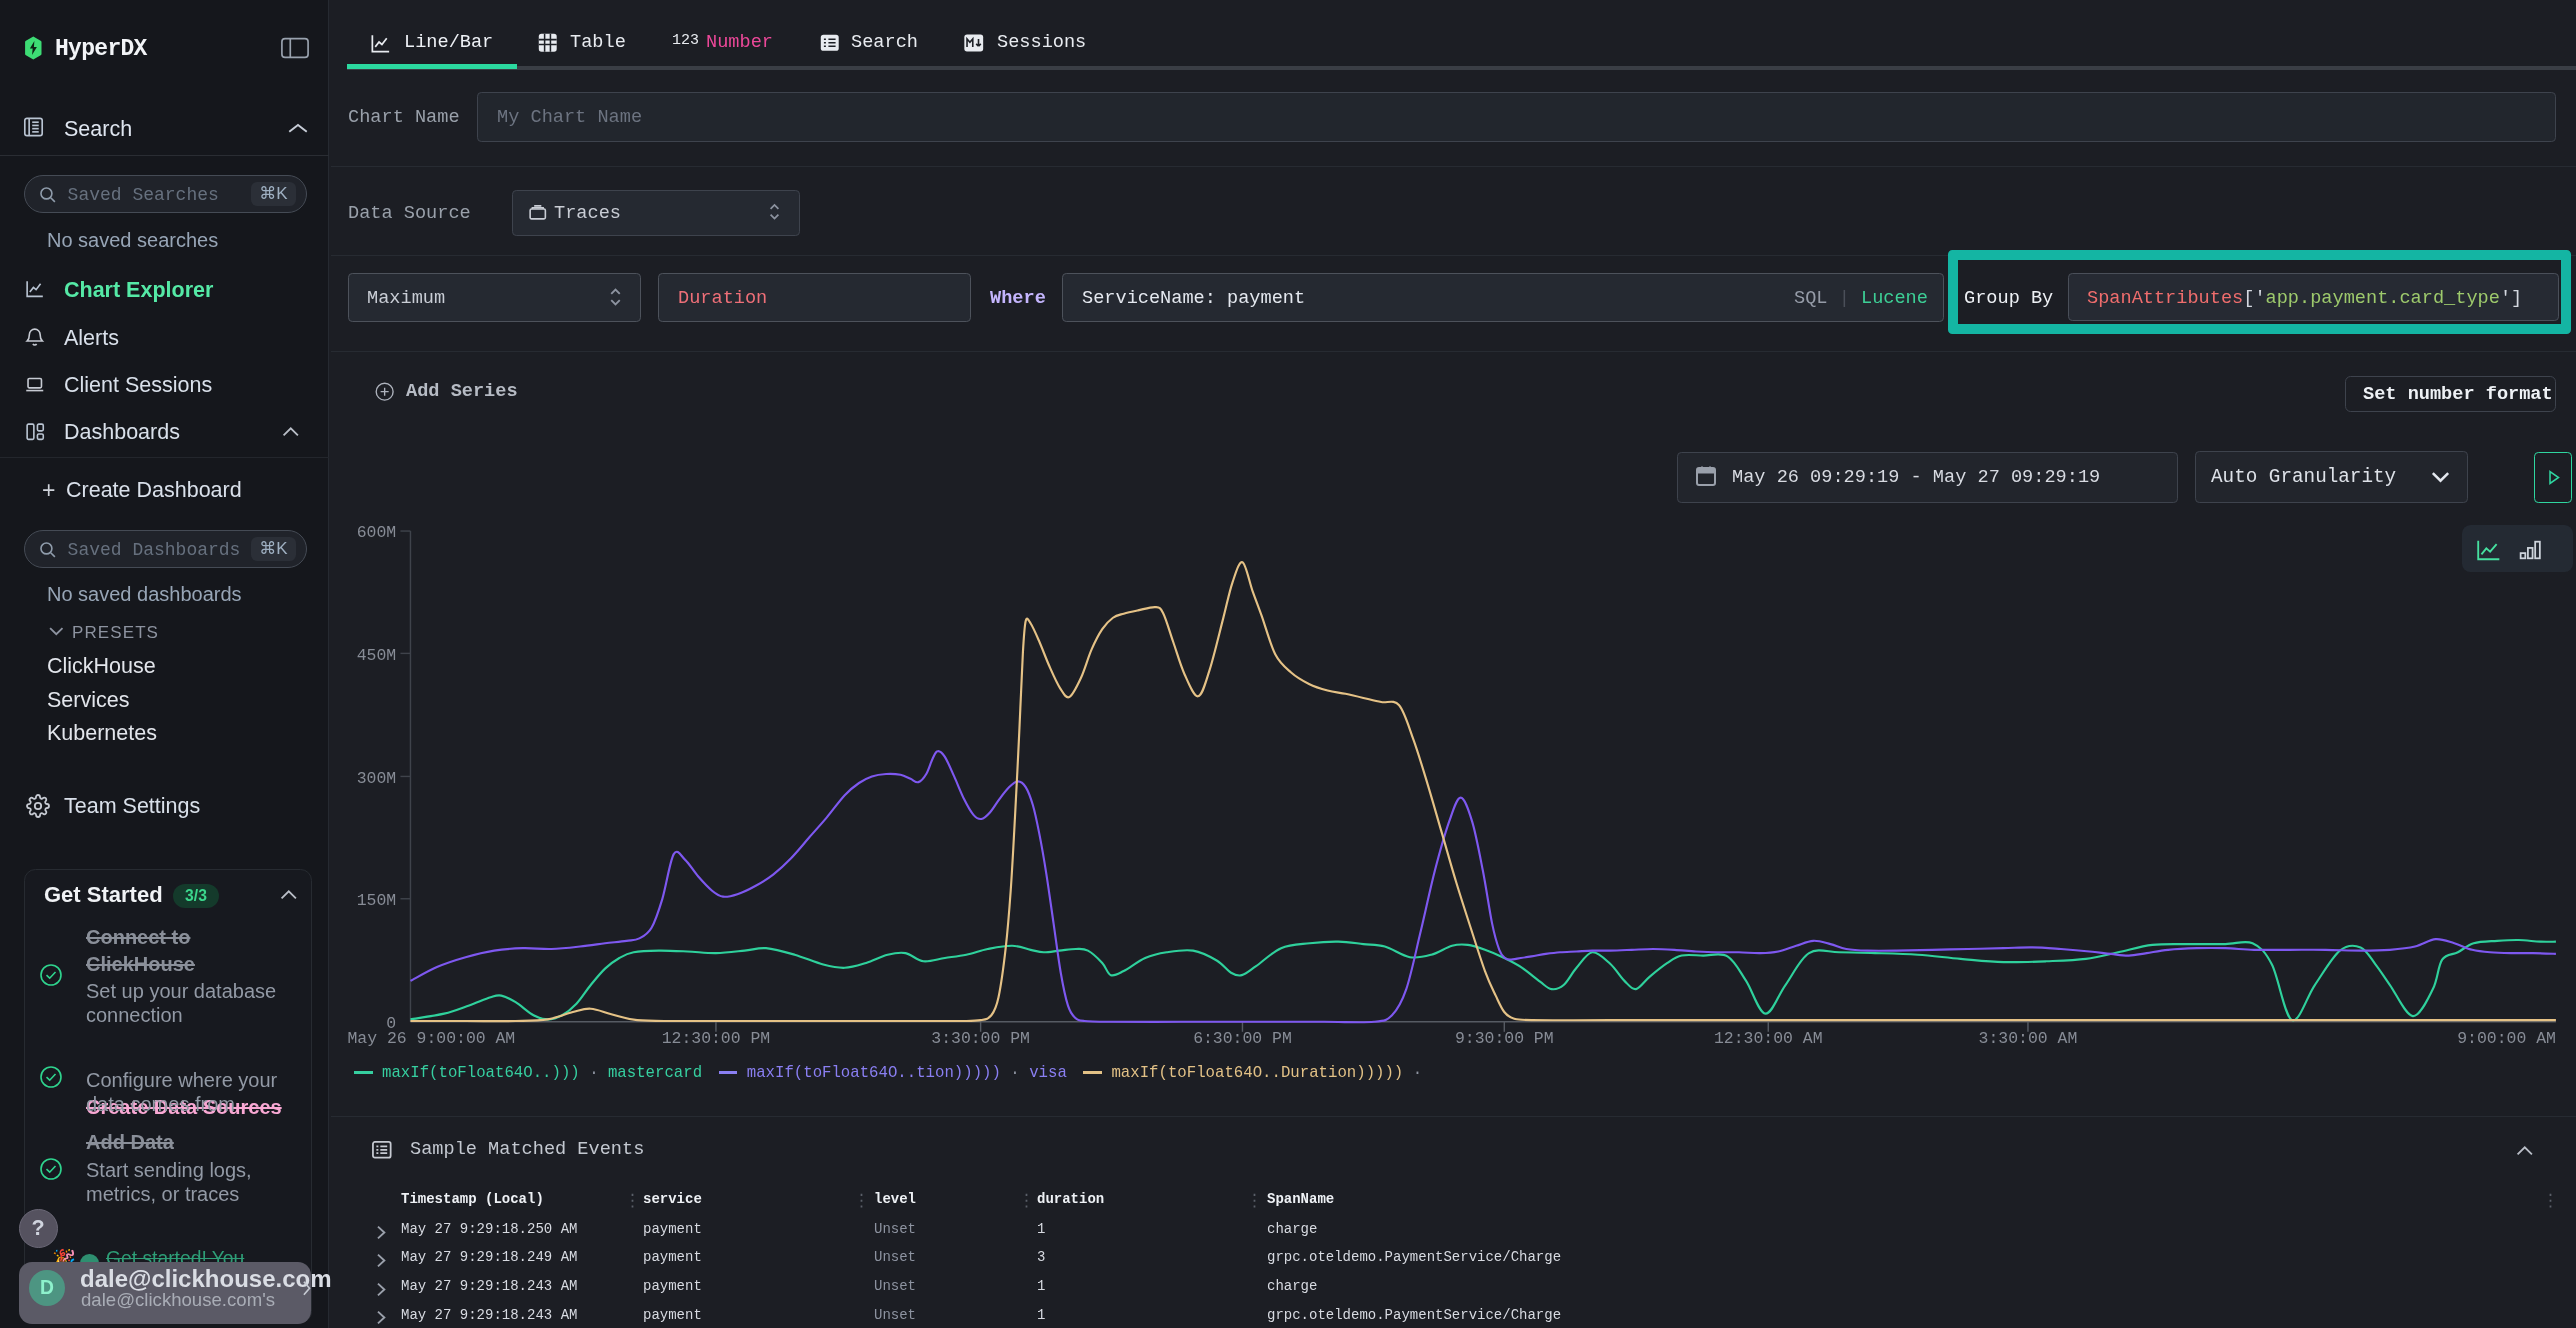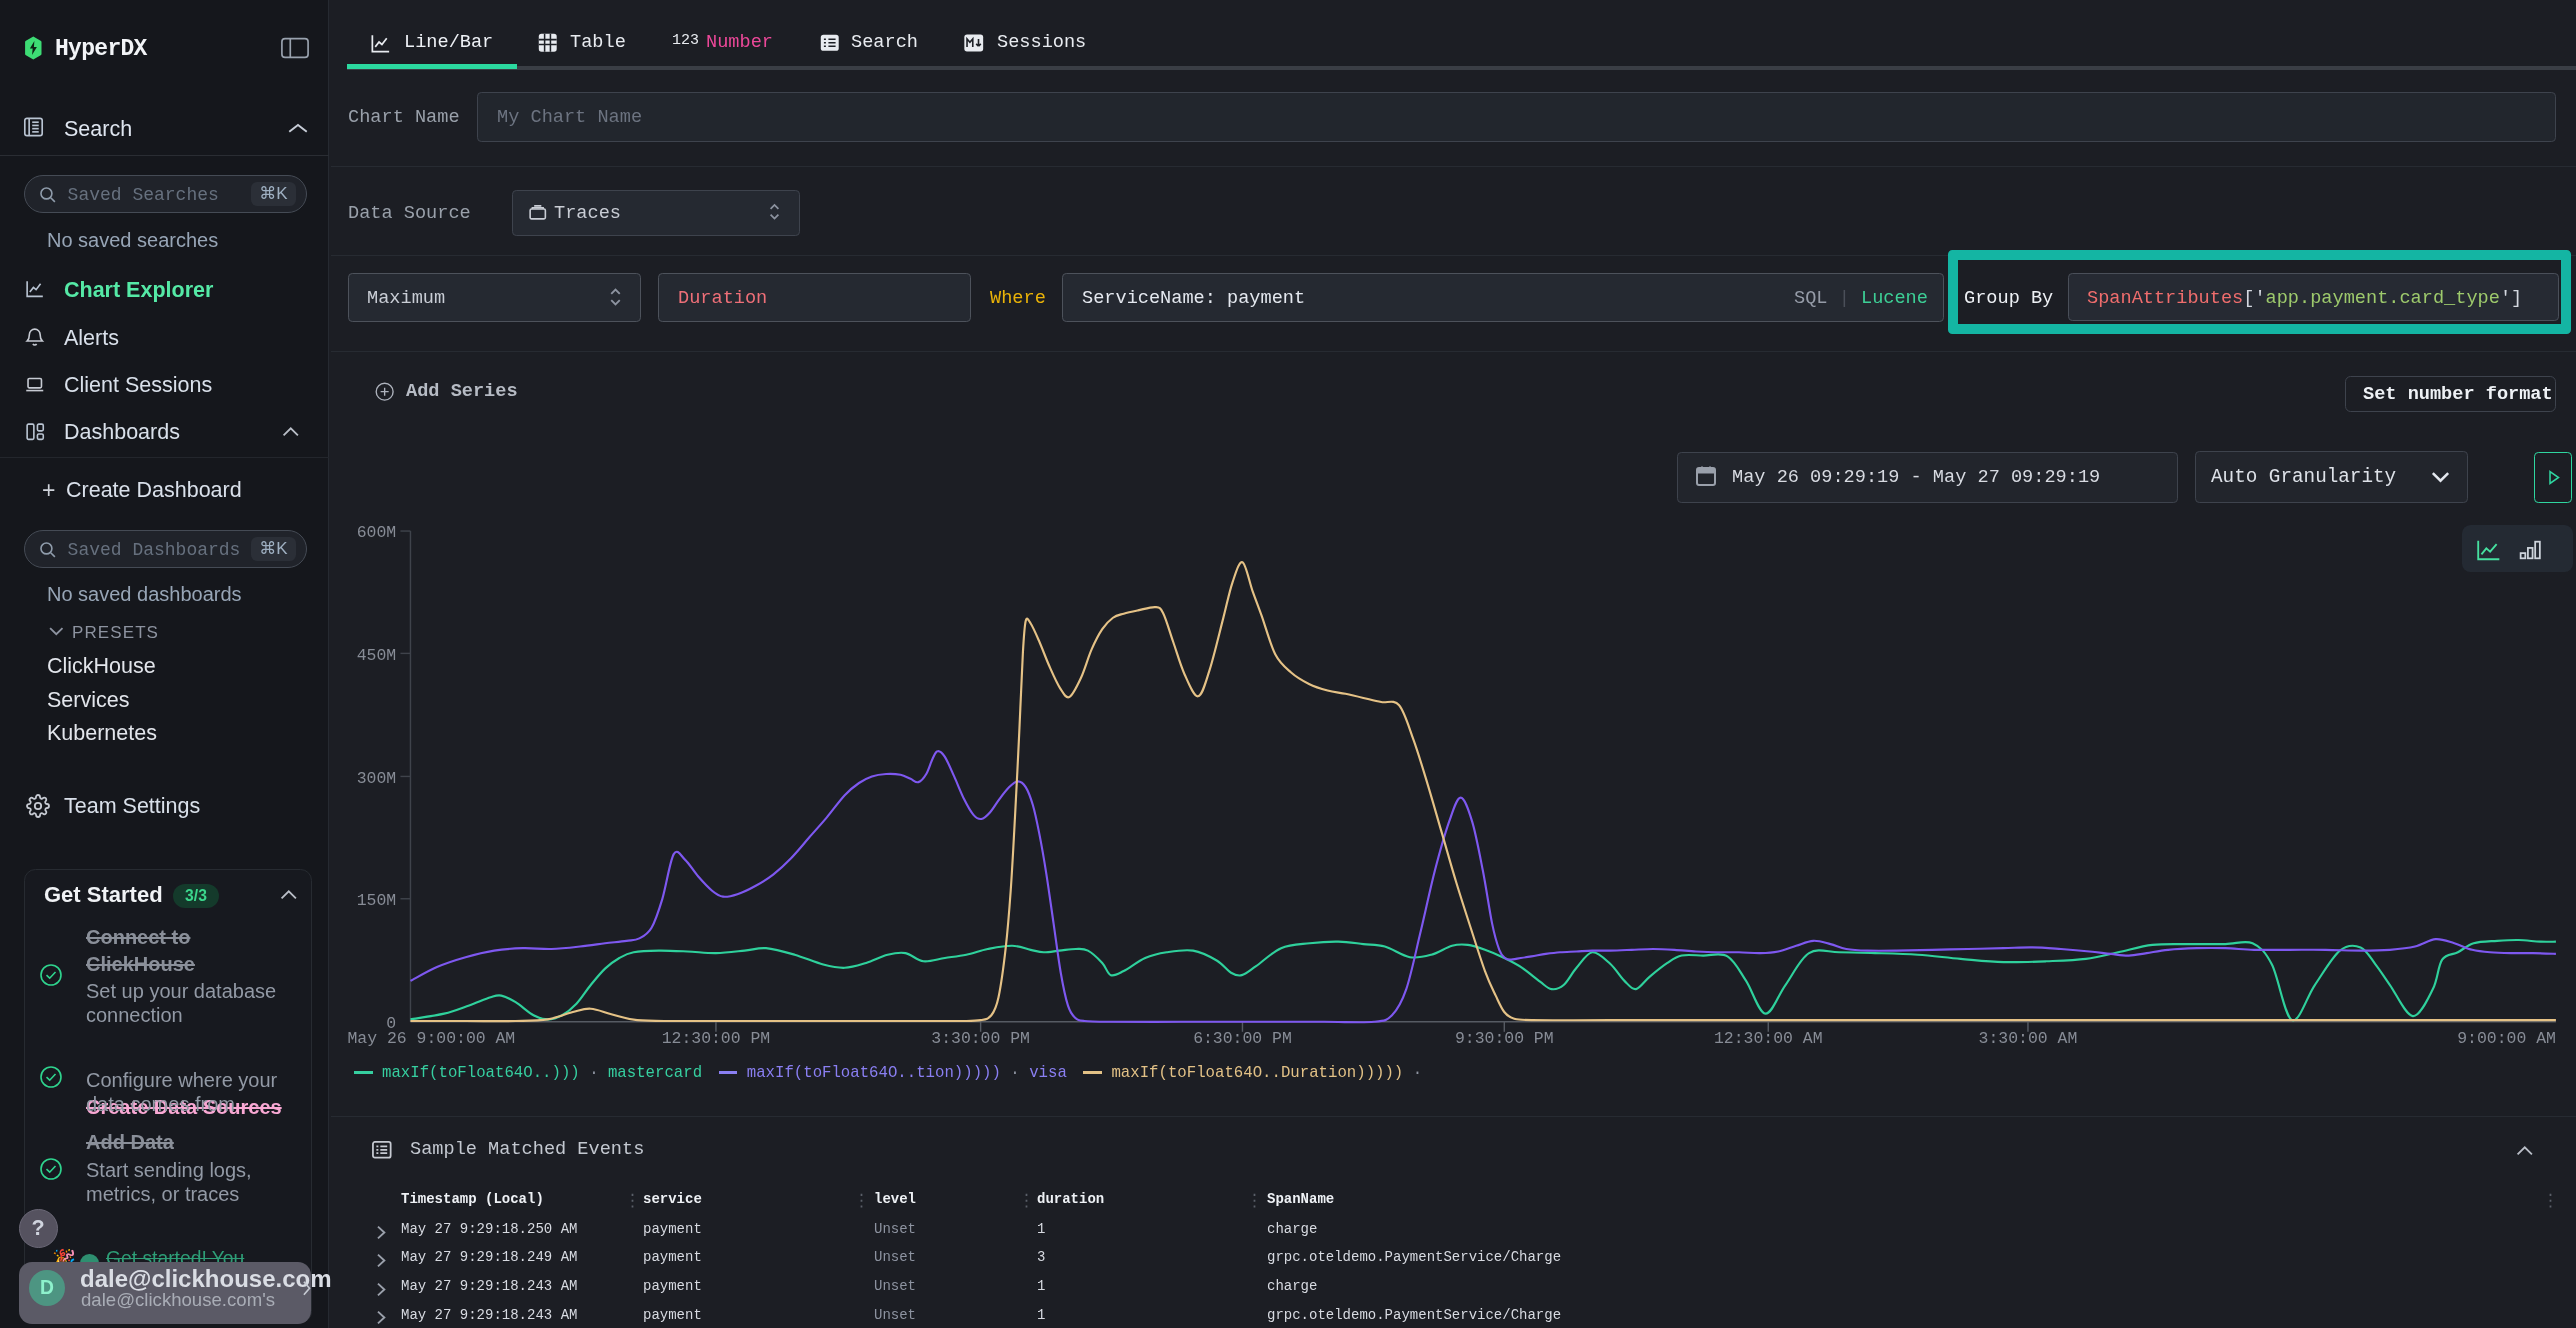--- a/index.html
+++ b/index.html
@@ -205,21 +205,21 @@
 <div class="hr" style="top:255px"></div>
 
 <div class="ibox" style="left:348px;top:273px;width:293px;height:49px;background:#252931;border-color:#4d525b"></div>
 <div class="abs t26" style="left:367px;top:288px;color:#c9cdd5">Maximum</div>
 <svg class="abs" style="left:607px;top:276px" width="17" height="42" viewBox="0 0 16 38" fill="none" stroke="#8d93a0" stroke-width="1.8">
     <polyline points="4,16 8,12 12,16"></polyline>
     <polyline points="4,22 8,26 12,22"></polyline>
   </svg>
 <div class="ibox" style="left:658px;top:273px;width:313px;height:49px;background:#252931;border-color:#4d525b"></div>
 <div class="abs t26" style="left:678px;top:288px;color:#ee6f78">Duration</div>
-<div class="abs t26" style="left:990px;top:288px;font-weight:normal;color:#eab308">Where</div>
+<div class="abs t26" style="left:990px;top:288px;font-weight:bold;color:#c4b5fd">Where</div>
 <div class="ibox" style="left:1062px;top:273px;width:882px;height:49px;background:#252931;border-color:#4d525b"></div>
 <div class="abs t26" style="left:1082px;top:288px;color:#e4e8ef">ServiceName: payment</div>
 <div class="abs t26" style="left:1794px;top:288px;color:#959ba7">SQL <span style="color:#4a4f59">|</span> <span style="color:#3dcf96">Lucene</span></div>
 
 <div class="abs" style="left:1948px;top:250px;width:623px;height:84px;border:10px solid #14b5a3;border-radius:4.3px"></div>
 <div class="abs t26" style="left:1964px;top:288px;color:#eef1f5">Group By</div>
 <div class="ibox" style="left:2068px;top:273px;width:491px;height:48px;background:#262a33;border-color:#4a4f59"></div>
 <div class="abs t26" style="left:2087px;top:288px"><span style="color:#ef6d6d">SpanAttributes</span><span style="color:#d4d8e0">['</span><span style="color:#9dc96c">app.payment.card_type</span><span style="color:#d4d8e0">']</span></div>
 <div class="hr" style="top:351px"></div>
 

